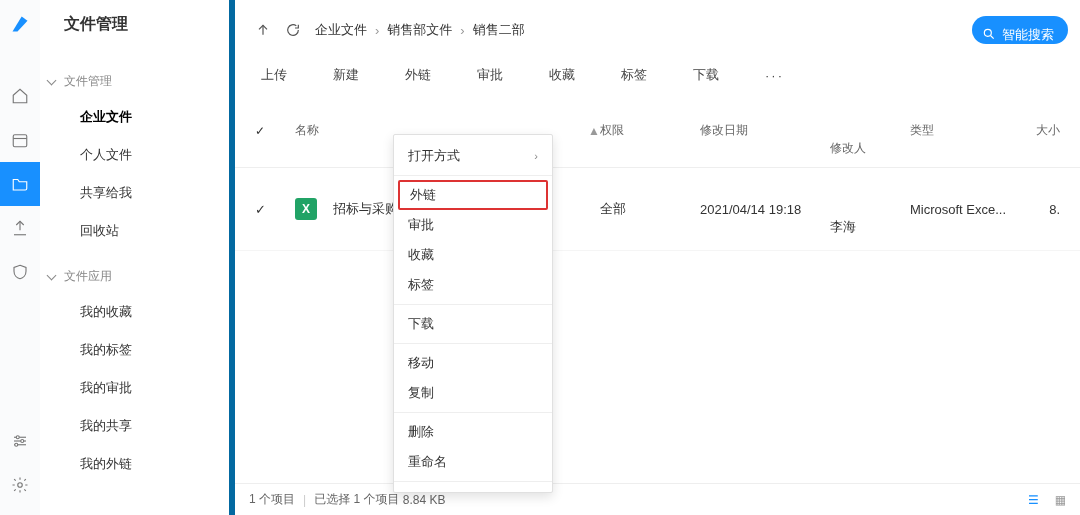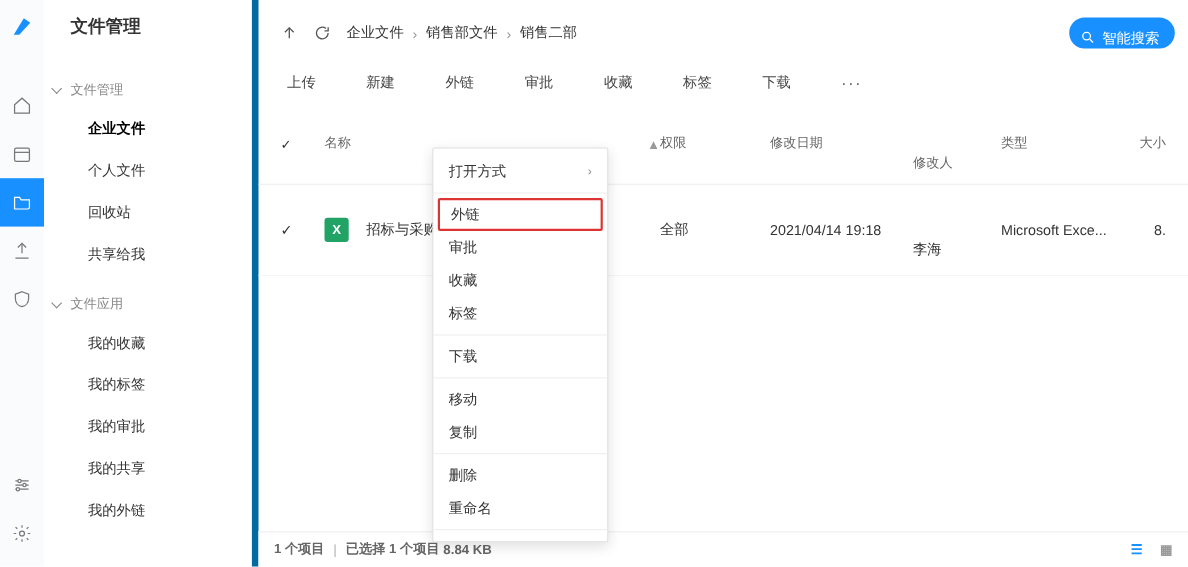--- a/index.html
+++ b/index.html
@@ -168,21 +168,20 @@
   
   .status {
     position: absolute;
     left: 235px; right:0; bottom:0;
     height: 32px;
     border-top: 1px solid #eee;
     display:flex; align-items:center;
     padding: 0 14px;
     font-size: 12px; color:#666;
     background:#fff;
-    font-weight:bold;
   }
   .status .sep { margin: 0 8px; color:#ccc;}
   .status .view { margin-left:auto; display:flex; gap:16px; color:#999;}
   .status .view span.active { color:#1890ff; }
 </style>
 </head>
 <body>
 
 <div class="rail">
   <span class="logo">
@@ -236,22 +235,22 @@
   </div>
 </div>
 
 <div class="sidebar">
   <h1>文件管理</h1>
 
   <div class="nav-group">
     <div class="nav-group-title">文件管理</div>
     <div class="nav-item active">企业文件</div>
     <div class="nav-item">个人文件</div>
+    <div class="nav-item">共享给我</div>
     <div class="nav-item">回收站</div>
-    <div class="nav-item">共享给我</div>
   </div>
 
   <div class="nav-group">
     <div class="nav-group-title">文件应用</div>
     <div class="nav-item">我的收藏</div>
     <div class="nav-item">我的标签</div>
     <div class="nav-item">我的审批</div>
     <div class="nav-item">我的共享</div>
     <div class="nav-item">我的外链</div>
   </div>

